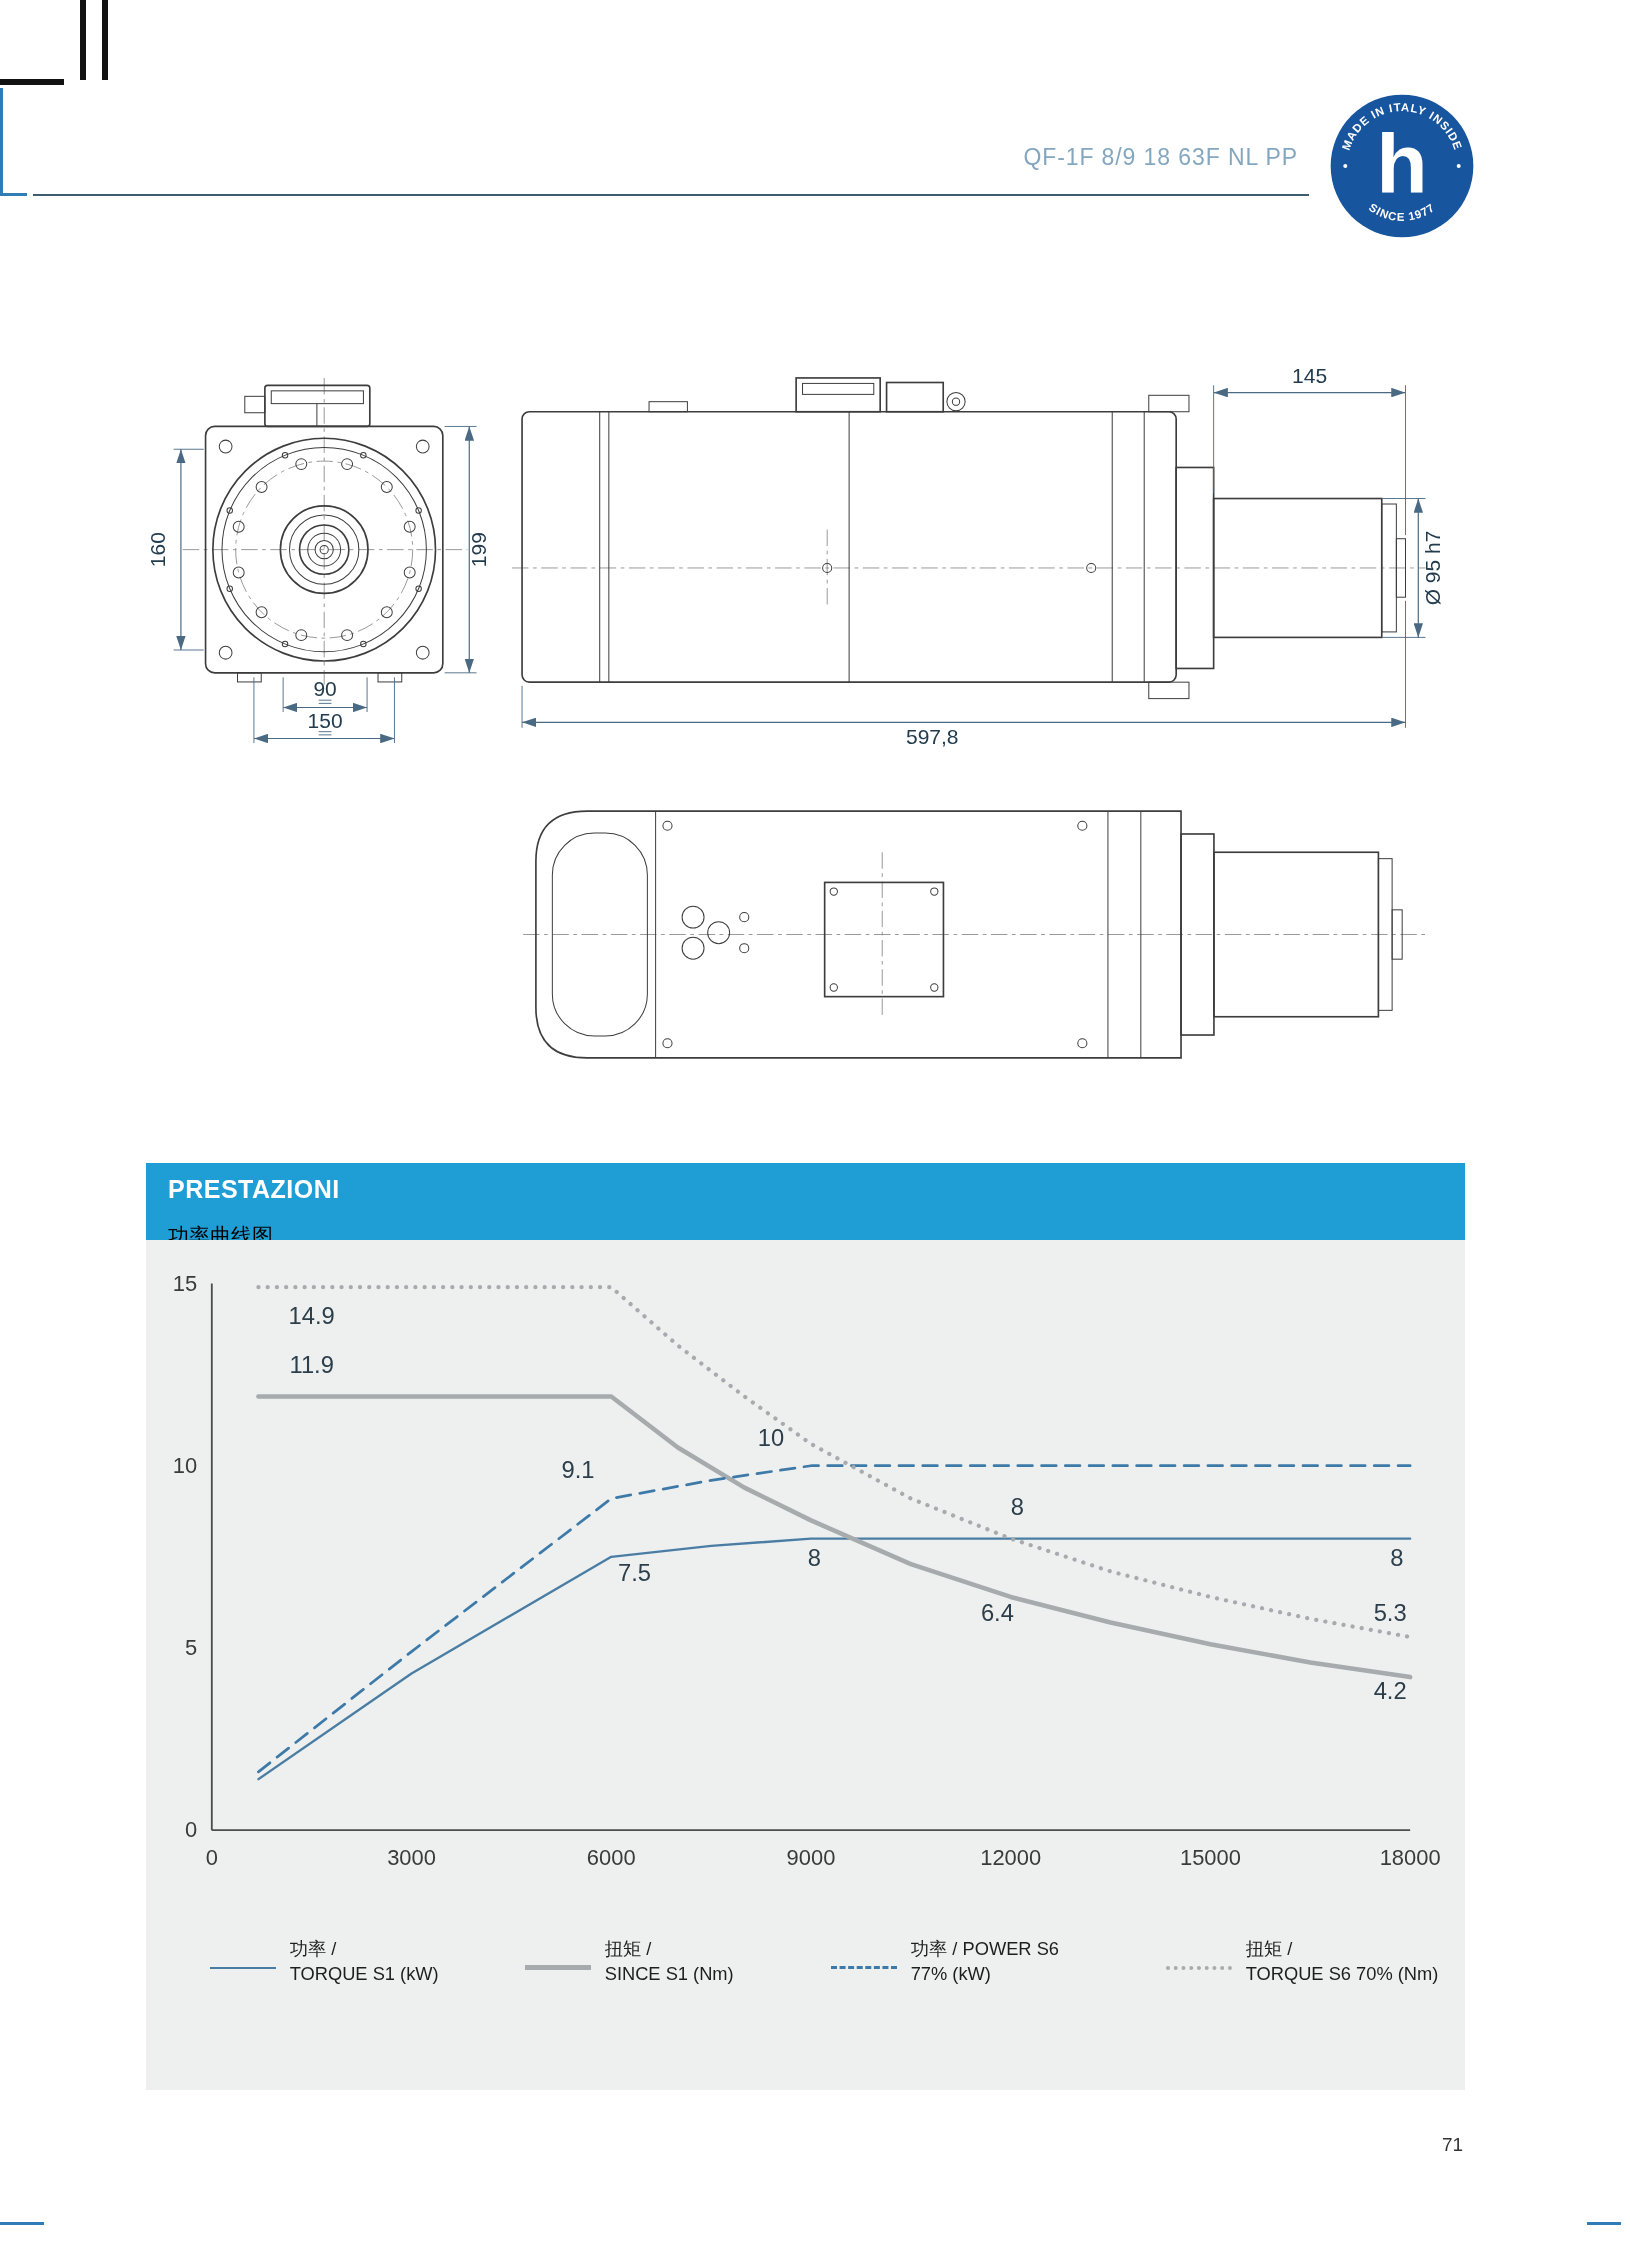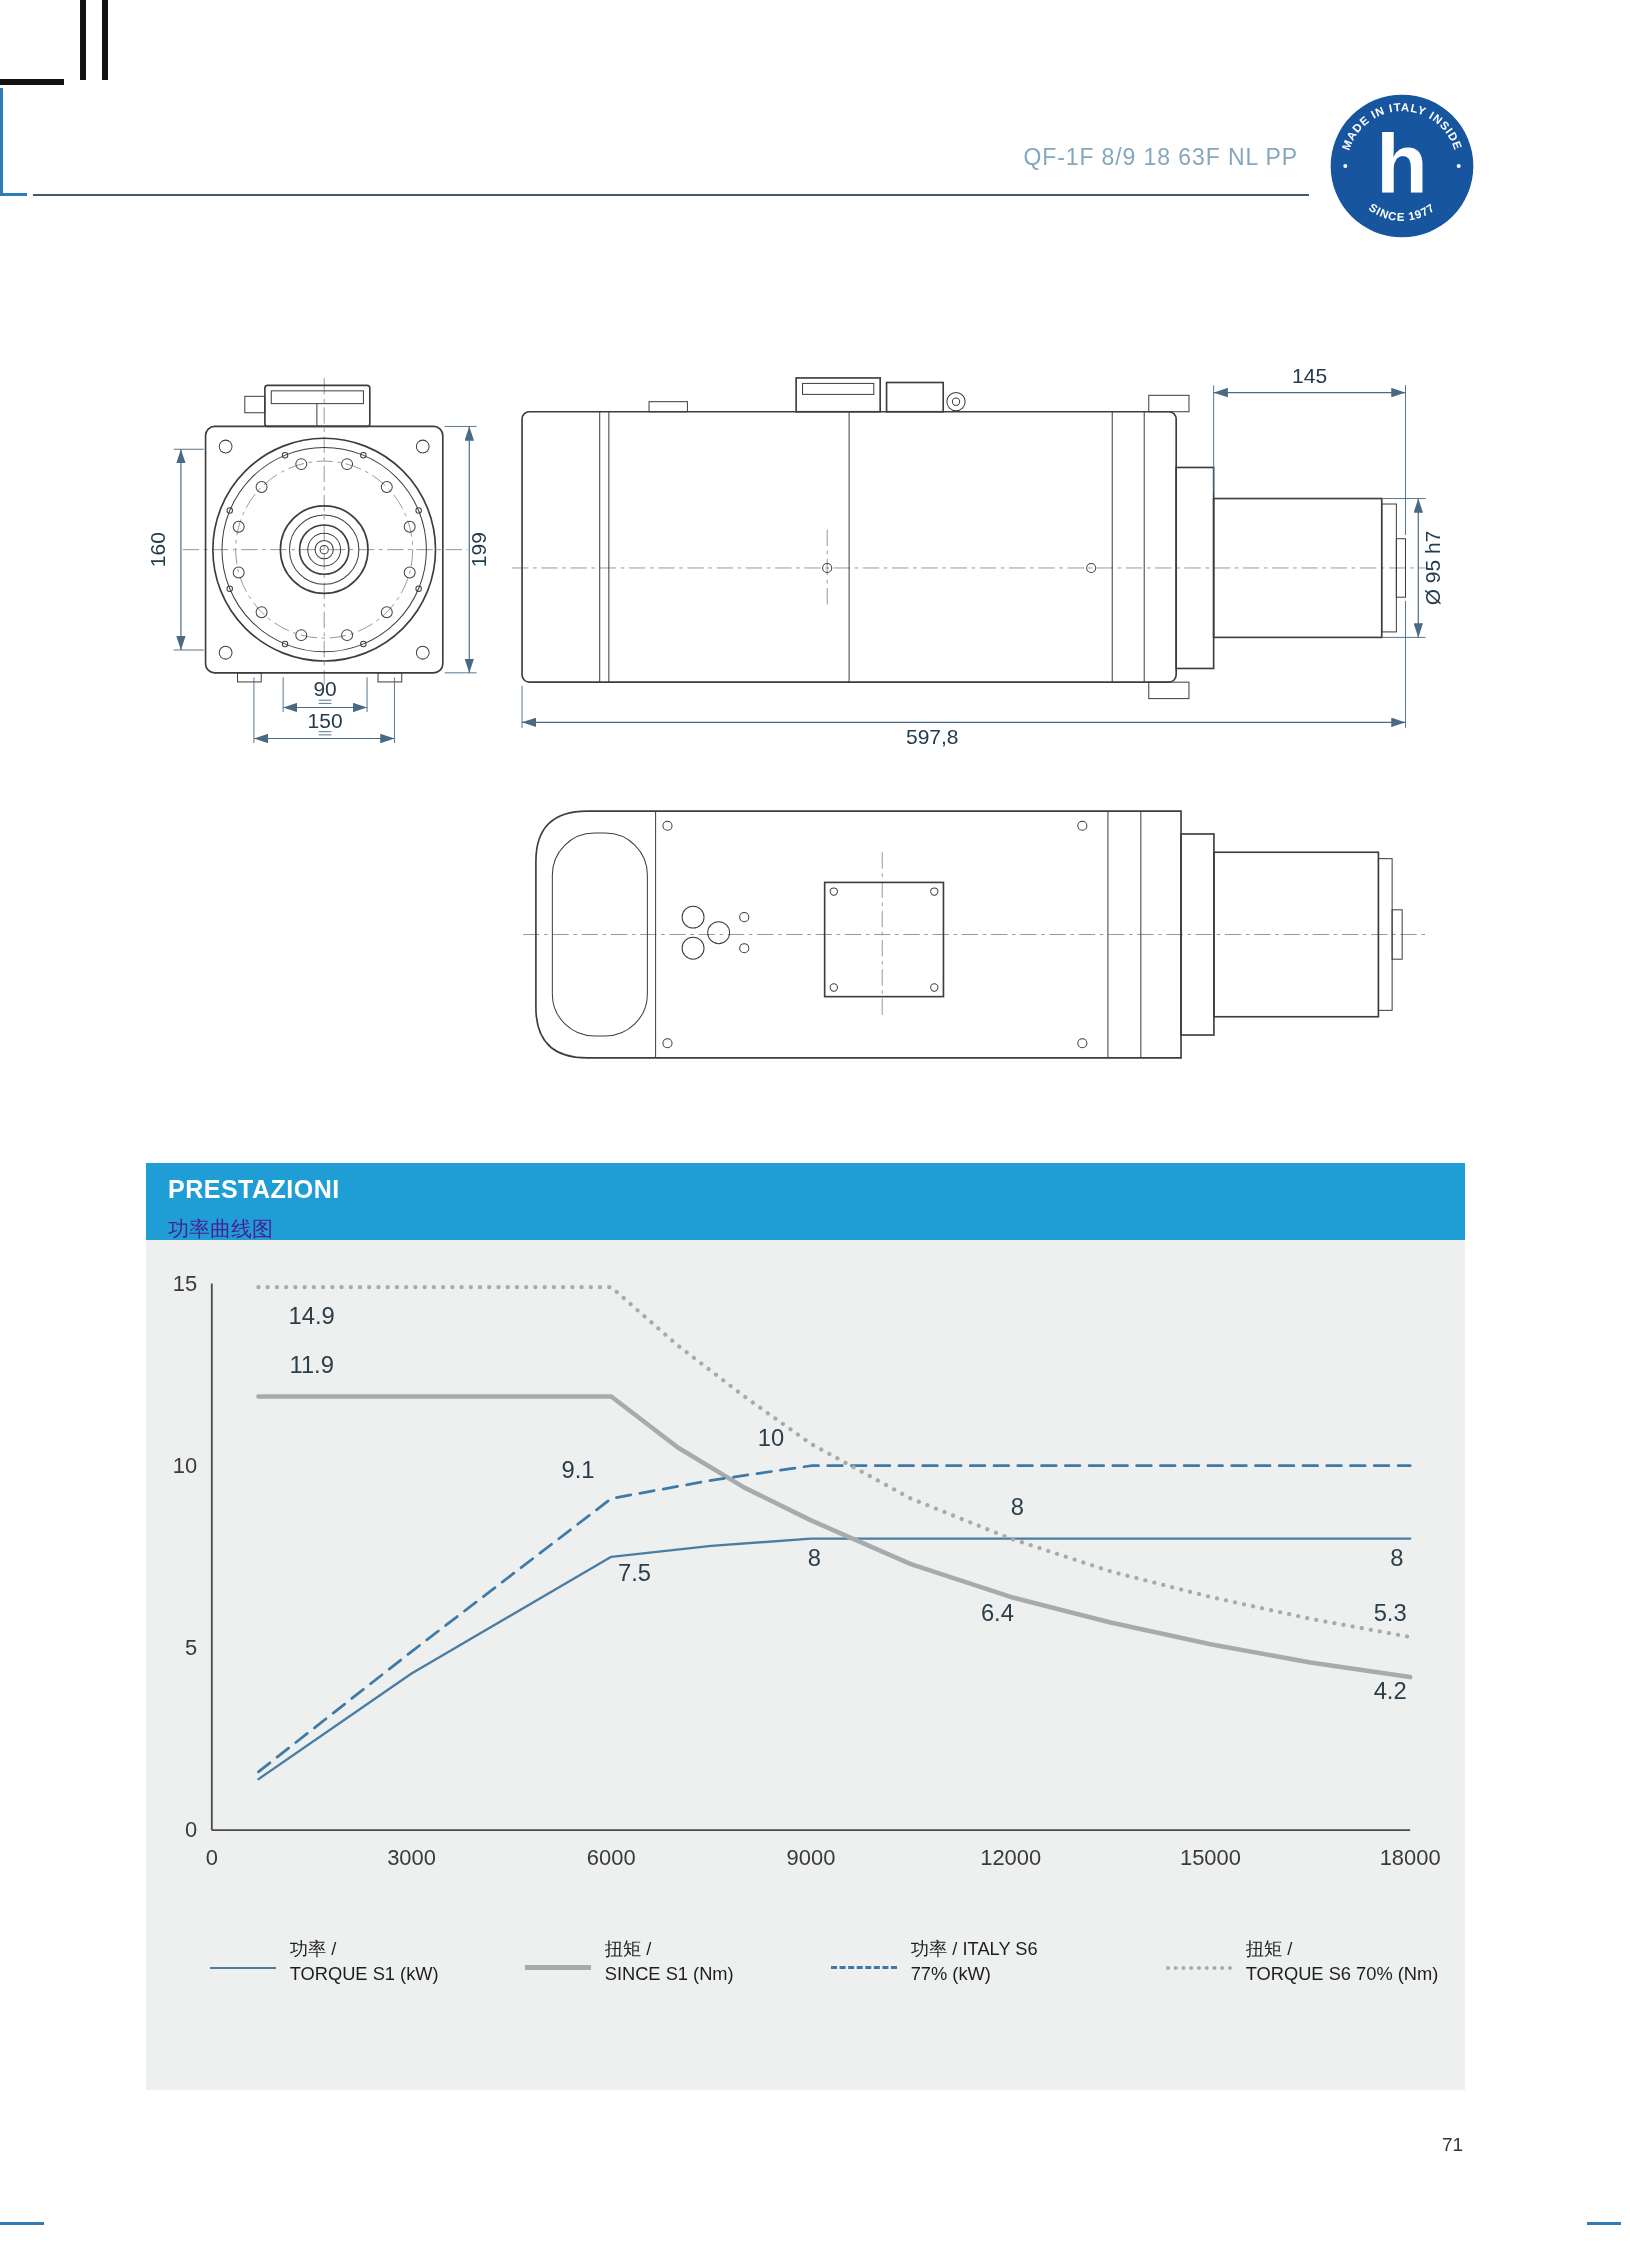--- a/index.html
+++ b/index.html
@@ -20,21 +20,21 @@
   .dimext{stroke:#4a6a84;stroke-width:1;fill:none}
   .dim-text{font-size:23px;fill:#223c4e}
   svg text{font-family:"Liberation Sans",sans-serif}
   
   .badge-ring{font-size:12.5px;font-weight:bold;letter-spacing:1px;fill:#fff}
   .badge-h{font-size:92px;font-weight:bold;fill:#fff}
   
   .perf-panel{position:absolute;left:146px;top:1163px;width:1319px;height:927px}
   .panel-header{height:77px;background:#1f9ed6;padding:12px 0 0 22px}
   .panel-title{font-size:25px;font-weight:bold;letter-spacing:0.5px;color:#fff}
-  .panel-subtitle{font-size:21px;color:#4c1d95;margin-top:11px}
+  .panel-subtitle{font-size:21px;color:#000000;margin-top:18px}
   .panel-body{position:relative;height:850px;background:#eef0f0}
   #chart-svg{position:absolute;left:0;top:27.4px}
   .tick{font-size:24px;fill:#3a3a3a}
   .anno{font-size:26px;fill:#2c3e4a}
   .legend-item{position:absolute;top:697px;display:flex;gap:13.7px;align-items:center}
   .legend-line{width:66px;height:0;margin-top:12px}
   .legend-text{font-size:18.3px;color:#1e1e1e;line-height:1.35;white-space:nowrap}
   .page-number{position:absolute;top:2134px;left:1442px;font-size:19px;font-weight:normal;color:#333}
 </style>
 </head>
@@ -276,21 +276,21 @@
       <div class="legend-item" style="left:379px">
         <div class="legend-line" style="border-top: 5.5px solid rgb(167, 171, 173);"></div>
         <div class="legend-text">
           <div>扭矩 /</div>
           <div>SINCE S1 (Nm)</div>
         </div>
       </div>
       <div class="legend-item" style="left:685px">
         <div class="legend-line" style="border-top: 3.7px dashed rgb(62, 122, 168);"></div>
         <div class="legend-text">
-          <div>功率 / ITALY S6</div>
+          <div>功率 / POWER S6</div>
           <div>77% (kW)</div>
         </div>
       </div>
       <div class="legend-item" style="left:1020px">
         <div class="legend-line" style="border-top: 4.6px dotted rgb(167, 171, 173);"></div>
         <div class="legend-text">
           <div>扭矩 /</div>
           <div>TORQUE S6 70% (Nm)</div>
         </div>
       </div>

